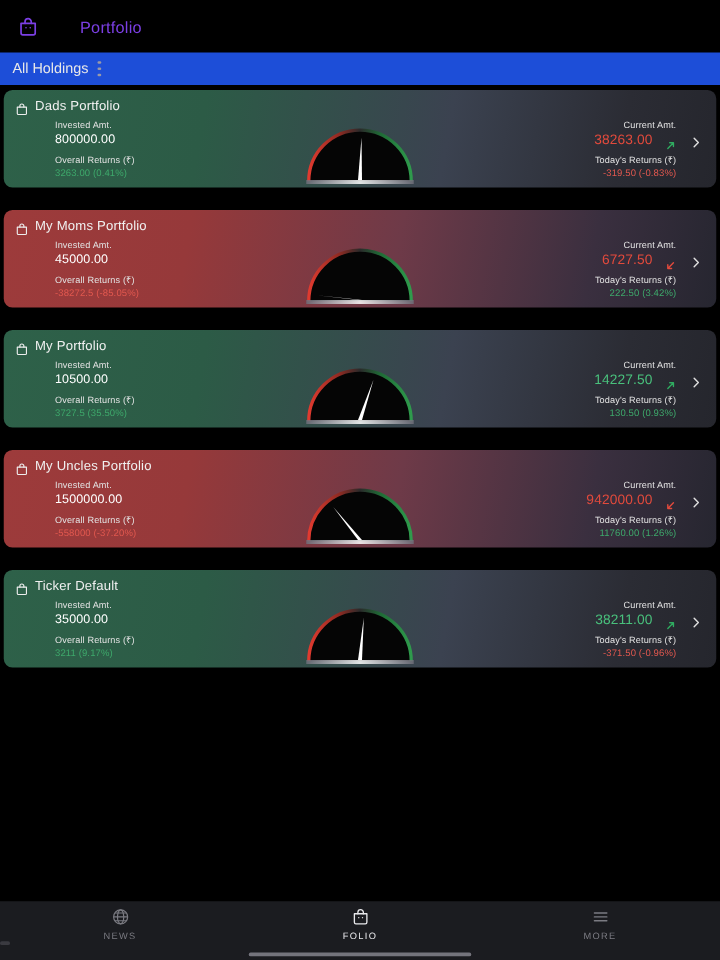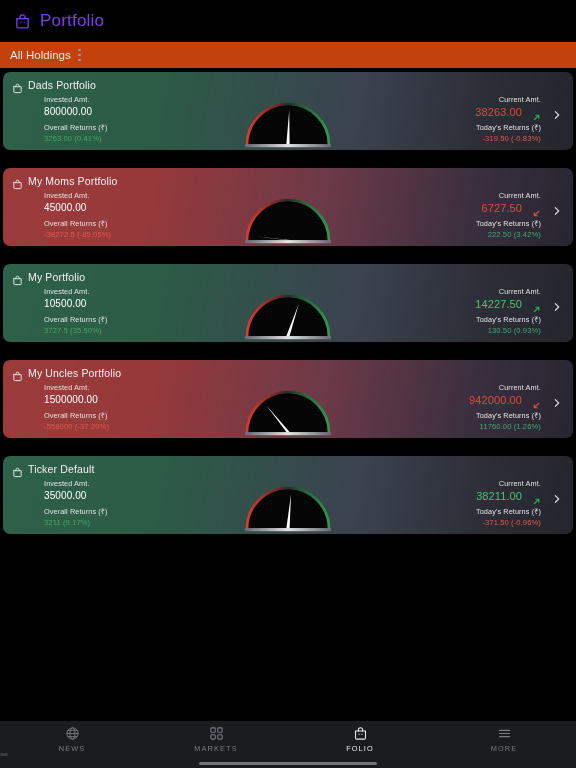--- a/index.html
+++ b/index.html
@@ -16,31 +16,32 @@
     height: 42px;
     display: flex;
     align-items: center;
     padding-left: 14px;
     gap: 9px;
     background: #000;
   }
   .appbar-icon { width: 17px; height: 17px; display:block; }
   .appbar-title {
     color: #7b3fe4;
-    font-size: 17px;
+    font-size: 13px;
     letter-spacing: .2px;
+    margin-left: 24px;
   }
 
   
   .section-head {
     height: 26px;
     display: flex;
     align-items: center;
     padding: 0 14px 0 10px;
-    background: #c2410c;
+    background: #1d4ed8;
   }
   .section-title {
     color: #e8e8e8;
     font-size: 11.5px;
   }
   .kebab {
     width: 18px; height: 18px;
     display: flex; flex-direction: column;
     align-items: center; justify-content: center;
     gap: 2.4px;
@@ -505,31 +506,20 @@
     <span class="nav-icon">
       <svg viewBox="0 0 24 24" width="15" height="15" fill="none" stroke="#7b7b82" stroke-width="1.5">
         <circle cx="12" cy="12" r="9"></circle>
         <ellipse cx="12" cy="12" rx="4" ry="9"></ellipse>
         <path d="M3 12h18M4.5 7h15M4.5 17h15"></path>
       </svg>
     </span>
     <span class="nav-label">NEWS</span>
   </div>
 
-  <div class="nav-item">
-    <span class="nav-icon">
-      <svg viewBox="0 0 24 24" width="15" height="15" fill="none" stroke="#7b7b82" stroke-width="1.7">
-        <rect x="3" y="3" width="7" height="7" rx="1.4"></rect>
-        <rect x="14" y="3" width="7" height="7" rx="1.4"></rect>
-        <rect x="3" y="14" width="7" height="7" rx="1.4"></rect>
-        <rect x="14" y="14" width="7" height="7" rx="1.4"></rect>
-      </svg>
-    </span>
-    <span class="nav-label">MARKETS</span>
-  </div>
 
 
   <div class="nav-item active">
     <span class="nav-icon">
       <svg viewBox="0 0 24 24" width="15" height="15" fill="none" stroke="#e9e9ec" stroke-width="1.7" stroke-linecap="round" stroke-linejoin="round">
         <path d="M4 8h16v11a2 2 0 0 1-2 2H6a2 2 0 0 1-2-2V8z"></path>
         <path d="M8.5 8V6.2a3.5 3.5 0 0 1 7 0V8"></path>
         <circle cx="9.6" cy="13" r="0.9" fill="#e9e9ec" stroke="none"></circle>
         <circle cx="14.4" cy="13" r="0.9" fill="#e9e9ec" stroke="none"></circle>
       </svg>

